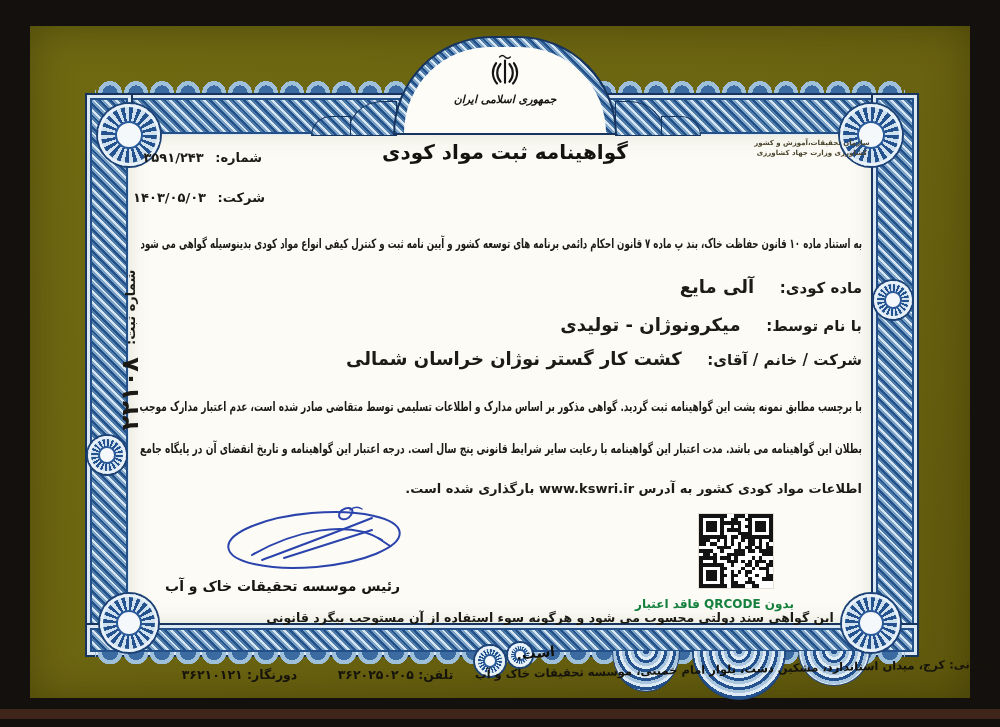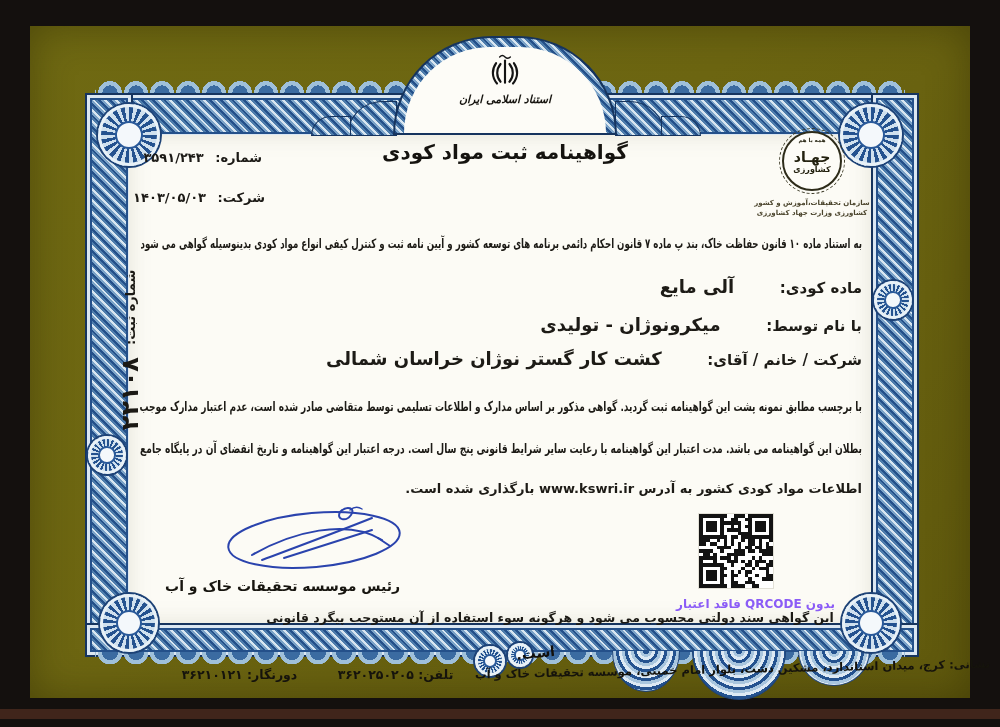--- a/index.html
+++ b/index.html
@@ -115,28 +115,28 @@
   .fit-right{transform-origin:right center;}
   .fit-center{transform-origin:center center;margin-left:45px;}
   .l-intro{top:236px;font-size:13px;}
   .l-f1{top:276px;}
   .l-f2{top:314px;}
   .l-f3{top:348px;}
   .l-p1{top:399px;font-size:13px;}
   .l-p2{top:441px;font-size:13px;}
   .l-p3{top:481px;font-size:13px;}
   .f-label{font-size:15px;}
-  .f-value{font-size:18px;margin-right:40px;}
+  .f-value{font-size:18px;margin-right:20px;}
   
   .sig-svg{left:222px;top:500px;}
   .sig-title{left:200px;top:578px;width:200px;text-align:center;font-size:14px;font-weight:bold;color:#17150f;direction:rtl;white-space:nowrap;}
   
   .qr{left:699px;top:514px;width:74px;height:74px;background:#fff;outline:1px solid #e2e0d6;}
   .qr i{position:absolute;background:#131313;display:block;}
-  .qr-caption{left:635px;top:597px;width:200px;text-align:right;direction:rtl;font-size:12px;font-weight:bold;color:#8b5cf6;white-space:nowrap;}
+  .qr-caption{left:635px;top:597px;width:200px;text-align:left;direction:rtl;font-size:12px;font-weight:bold;color:#15803d;white-space:nowrap;}
   
   .legal-note{left:160px;top:610px;width:690px;text-align:center;direction:rtl;font-size:12.5px;font-weight:bold;color:#1b1914;white-space:nowrap;z-index:5;}
   .legal-tail{left:495px;top:646px;width:60px;font-size:14px;font-weight:bold;color:#12100c;direction:rtl;transform:rotate(-6deg);z-index:6;}
   
   .f-address{left:575px;top:661px;width:415px;text-align:center;direction:rtl;font-size:11.5px;font-weight:bold;color:#15130c;transform:rotate(-1.2deg);white-space:nowrap;}
   .f-phone{left:135px;top:667px;width:365px;text-align:center;direction:rtl;font-size:12.5px;font-weight:bold;color:#15130c;white-space:nowrap;}
   .f-phone span{margin:0 18px;}
   
   .side-reg{
     left:35px;top:330px;width:190px;height:40px;
@@ -183,40 +183,35 @@
     <svg width="32" height="38" viewBox="0 0 36 40">
       <g fill="none" stroke="#141414" stroke-width="2.4" stroke-linecap="round">
         <path d="M12 3 q3 -3 6 0 q3 3 6 0" stroke-width="1.6"></path>
         <path d="M8 10 C3 17 3 26 9 33"></path>
         <path d="M28 10 C33 17 33 26 27 33"></path>
         <path d="M13 11 C8 17 8 25 13 31"></path>
         <path d="M23 11 C28 17 28 25 23 31"></path>
         <path d="M18 7 V32"></path>
       </g>
     </svg>
-    <div class="crown-country">استناد اسلامی ایران</div>
+    <div class="crown-country">جمهوری اسلامی ایران</div>
   </div>
 </div>
 
 <div class="abs rtl hdr-num">
   <span class="hdr-label">شماره:</span>
   <span>۳۵۹۱/۲۴۳</span>
 </div>
 <div class="abs rtl hdr-date">
   <span class="hdr-label">شرکت:</span>
   <span>۱۴۰۳/۰۵/۰۳</span>
 </div>
 <div class="abs rtl hdr-title">گواهینامه ثبت مواد کودی</div>
 
 <div class="abs logo-wrap">
-  <div class="logo-circle">
-    <div class="logo-motto">همه با هم</div>
-    <div class="logo-name-top">جهـاد</div>
-    <div class="logo-name-bottom">کشاورزی</div>
-  </div>
   <div class="logo-org">
     <div>سازمان تحقیقات،آموزش و کشور</div>
     <div>کشاورزی وزارت جهاد کشاورزی</div>
   </div>
 </div>
 
 <div class="abs line l-intro fit-right" style="transform: scaleX(0.665);">به استناد ماده ۱۰ قانون حفاظت خاک، بند پ ماده ۷ قانون احکام دائمی برنامه های توسعه کشور و آیین نامه ثبت و کنترل کیفی انواع مواد کودی بدینوسیله گواهی می شود</div>
 
 <div class="abs line l-f1">
   <span class="f-label">ماده کودی:</span>

